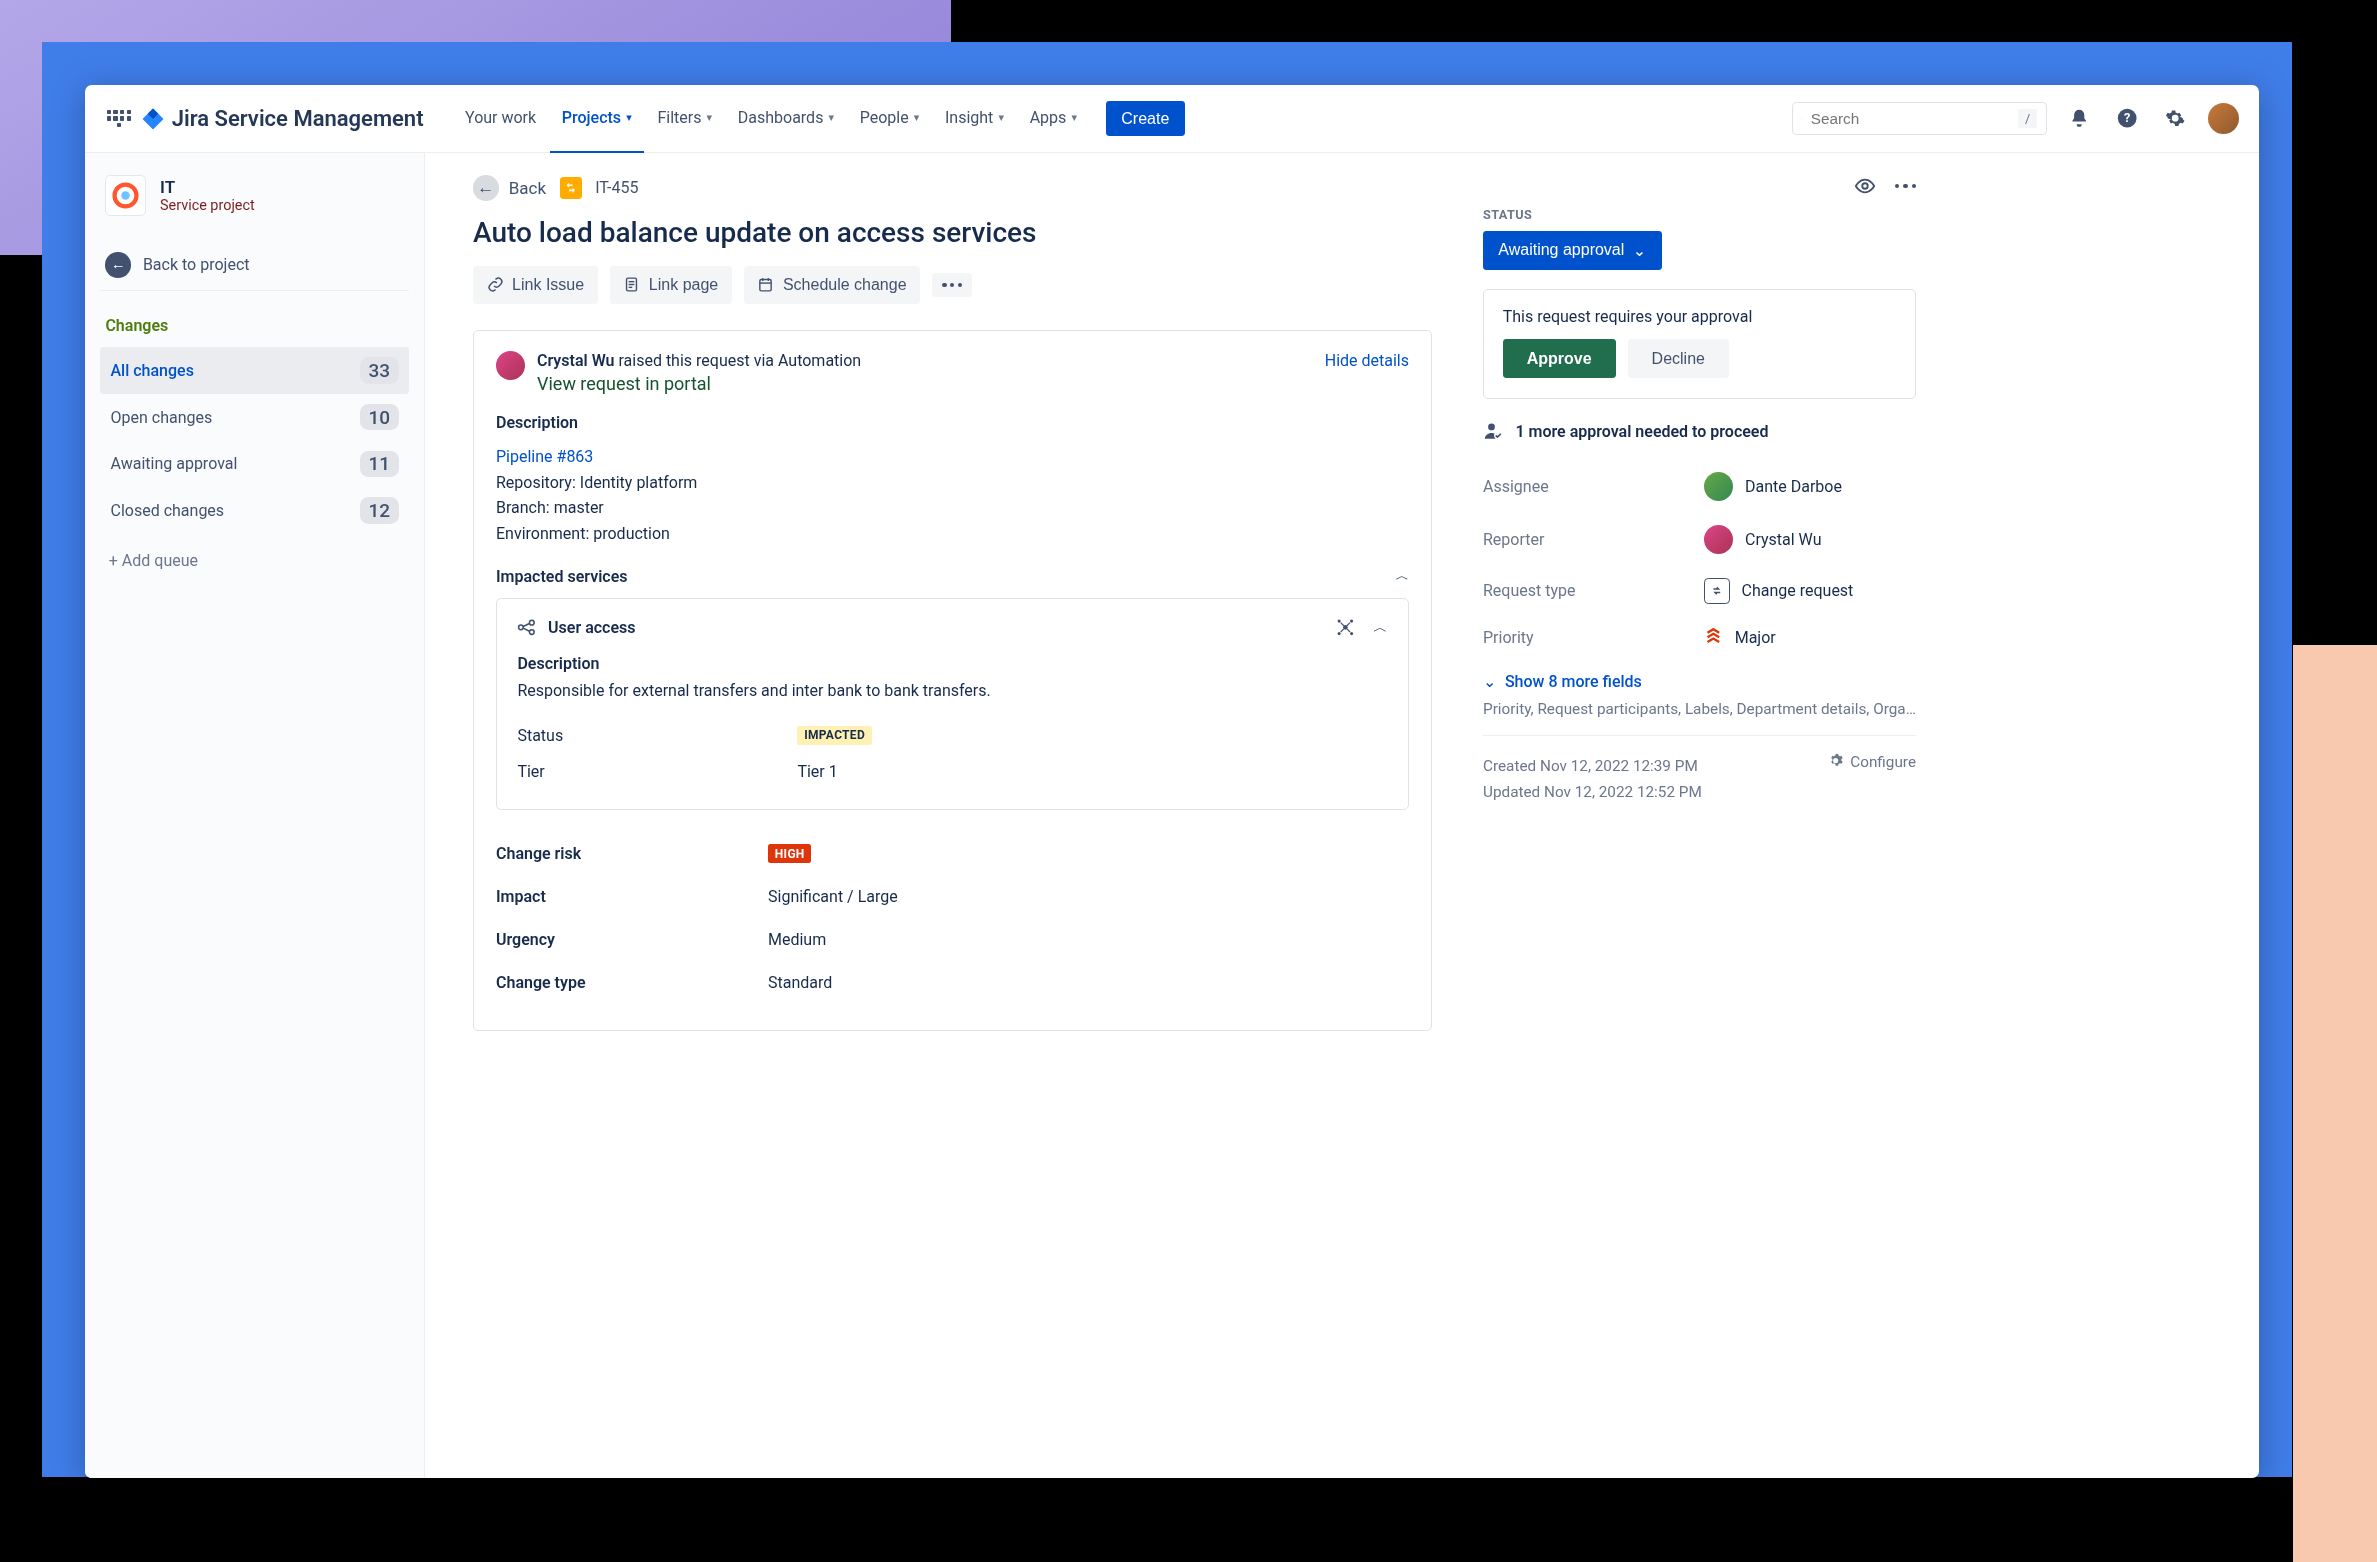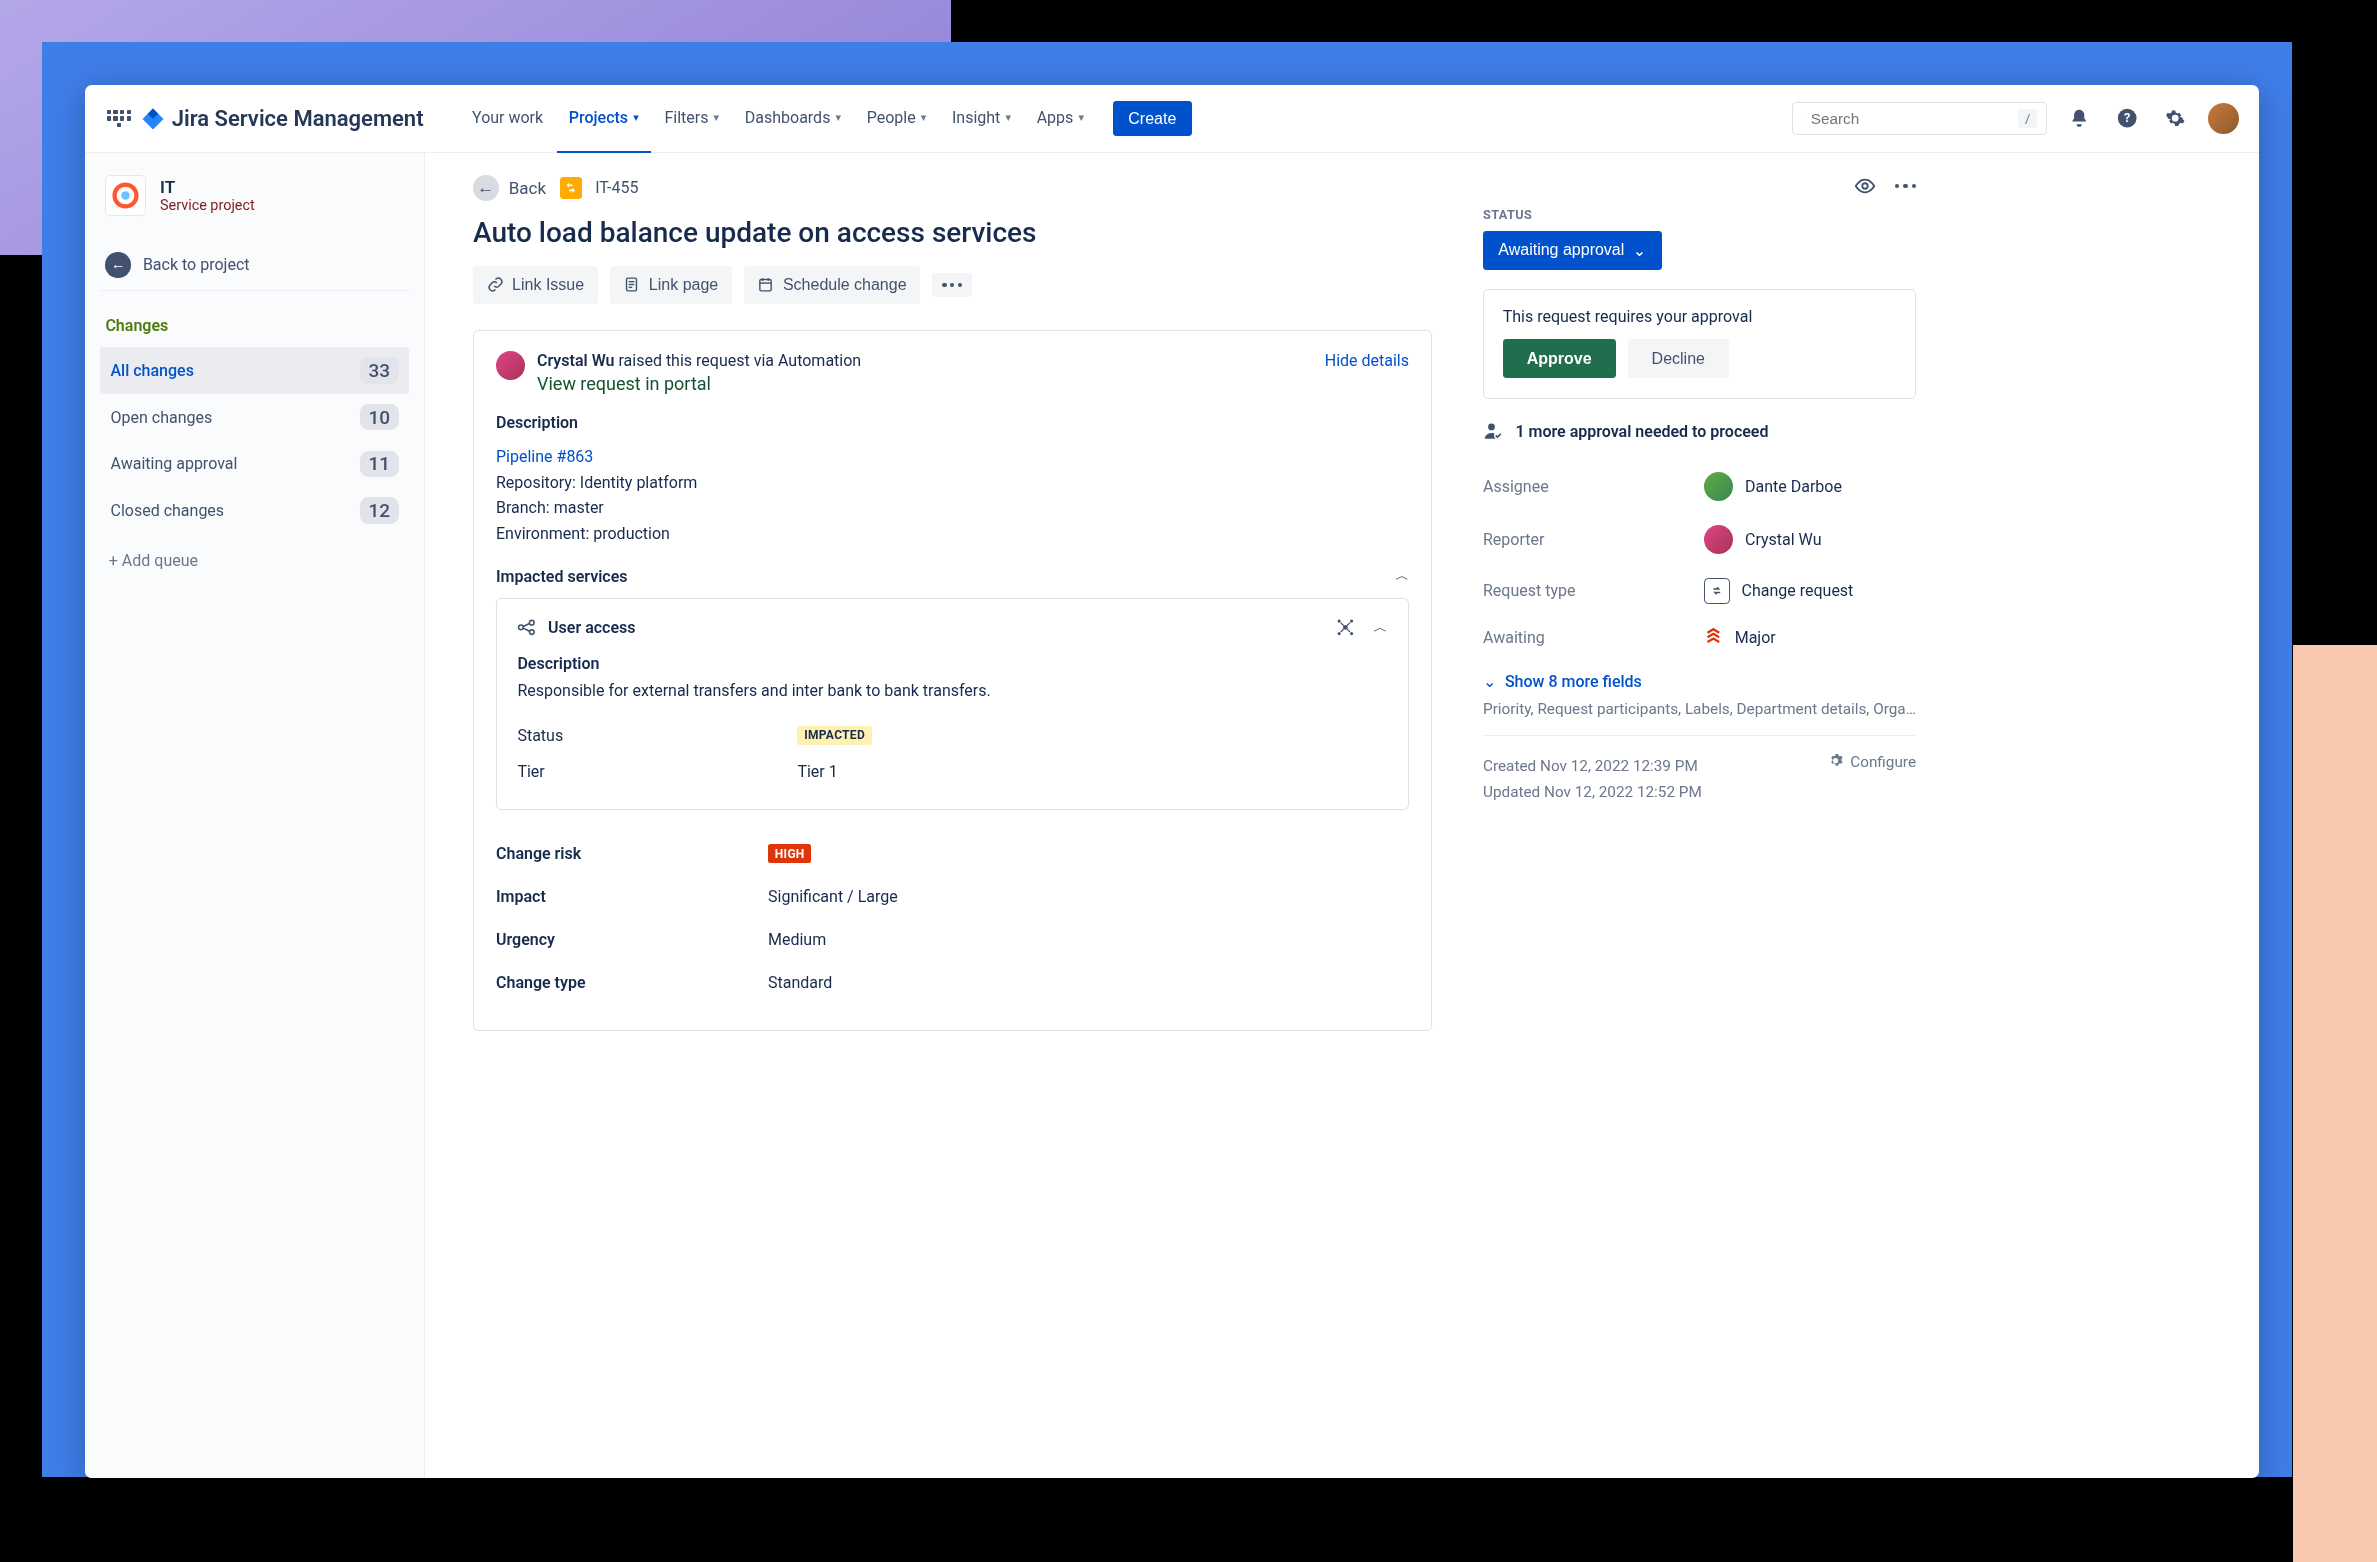--- a/index.html
+++ b/index.html
@@ -40,21 +40,21 @@
     align-items: center;
     padding: 0 20.4px;
     gap: 8.5px;
     flex-shrink: 0;
   }
   .waffle {
     width: 27px; height: 27px; display:flex; flex-wrap:wrap; align-content:center; justify-content:center; gap:2.5px;
     cursor:pointer;
   }
   .waffle span { width:4.2px; height:4.2px; background:#42526e; border-radius:0.8px; }
-  .logo-wrap { display:flex; align-items:center; gap:6.8px; margin-right: 28px; }
+  .logo-wrap { display:flex; align-items:center; gap:6.8px; margin-right: 21px; }
   .logo-mark { color:#0052cc; }
   .product-name { font-size: 22px; font-weight: 600; color:#253858; }
   .nav { display:flex; align-items:center; gap: 1.7px; }
   .nav-item { display:flex; align-items:center; gap:5.1px; padding: 6.8px 12px; font-size: 16px; color:#42526e; cursor:pointer; border-bottom:2.5px solid transparent; height:68px; }
   .nav-item.active { color:#0052cc; border-bottom-color:#0052cc; font-weight:500; }
   .nav-item .chev { color:#6b778c; font-size: 11px; }
   .nav-item.active .chev { color:#0052cc; }
   .create-btn { background:#0052cc; color:#fff; border:none; border-radius:3.4px; padding: 8.5px 15.3px; font-size:16px; font-weight:500; cursor:pointer; margin-left: 8.5px; }
   .topbar-right { margin-left:auto; display:flex; align-items:center; gap: 17px; }
   .search-box { display:flex; align-items:center; gap:8.5px; border:1.7px solid #dfe1e6; border-radius:4.2px; padding: 6.8px 8.5px; width: 255px; color:#7a869a; }
@@ -487,21 +487,21 @@
           <span class="v">
             <span class="req-type-icon">
               <svg width="13.6" height="13.6" viewBox="0 0 16 16">
                   <path fill="none" stroke="#42526e" stroke-width="1.8" d="M4 6h6l-2-2M12 10H6l2 2"></path>
                 </svg>
             </span>
             <span>Change request</span>
           </span>
         </div>
         <div class="meta-row">
-          <span class="k">Awaiting</span>
+          <span class="k">Priority</span>
           <span class="v">
             <span class="priority-icon">
               <svg width="18.7" height="18.7" viewBox="0 0 16 16">
                   <path fill="none" stroke="#de350b" stroke-width="2" d="M3 12l5-3 5 3M3 8l5-3 5 3M3 4l5-3 5 3"></path>
                 </svg>
             </span>
             <span>Major</span>
           </span>
         </div>
 

